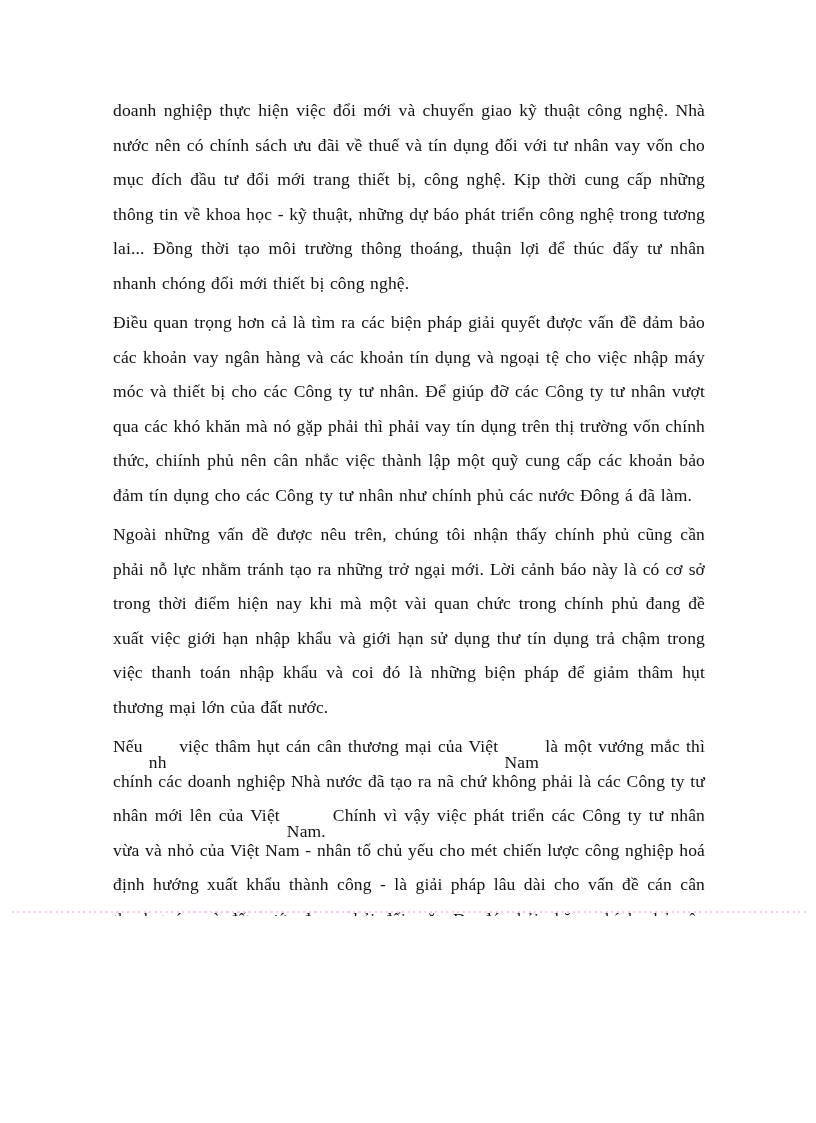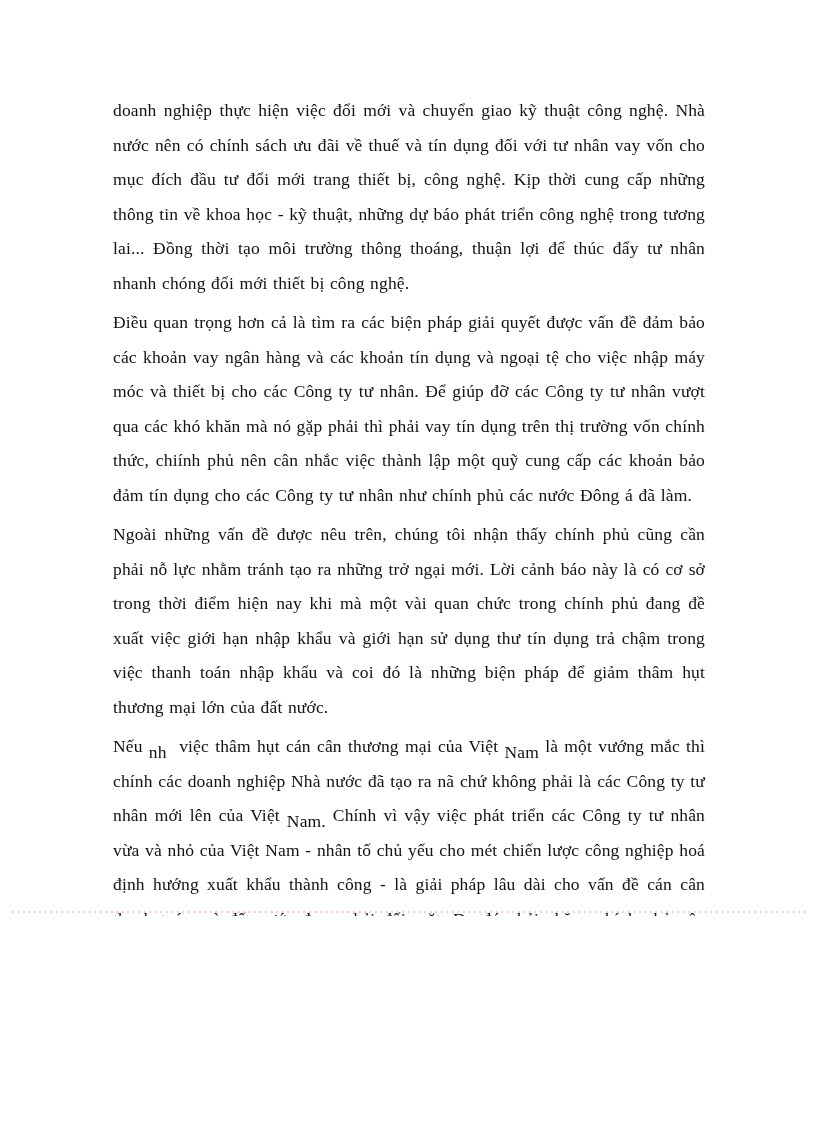--- a/index.html
+++ b/index.html
@@ -22,21 +22,21 @@
     margin: 0 0 5px 0;
     font-size: 17.5px;
     line-height: 34.5px;
     text-align: justify;
     letter-spacing: 0.15px;
     word-spacing: 1px;
   }
   
   span.sub {
     position: relative;
-    top: 6px;
+    top: 16px;
   }
   .divider {
     position: absolute;
     left: 12px;
     right: 8px;
     bottom: 3px;
     height: 2px;
     background-image: repeating-linear-gradient(
       to right,
       #f9c9ef 0px, #f9c9ef 2px,

